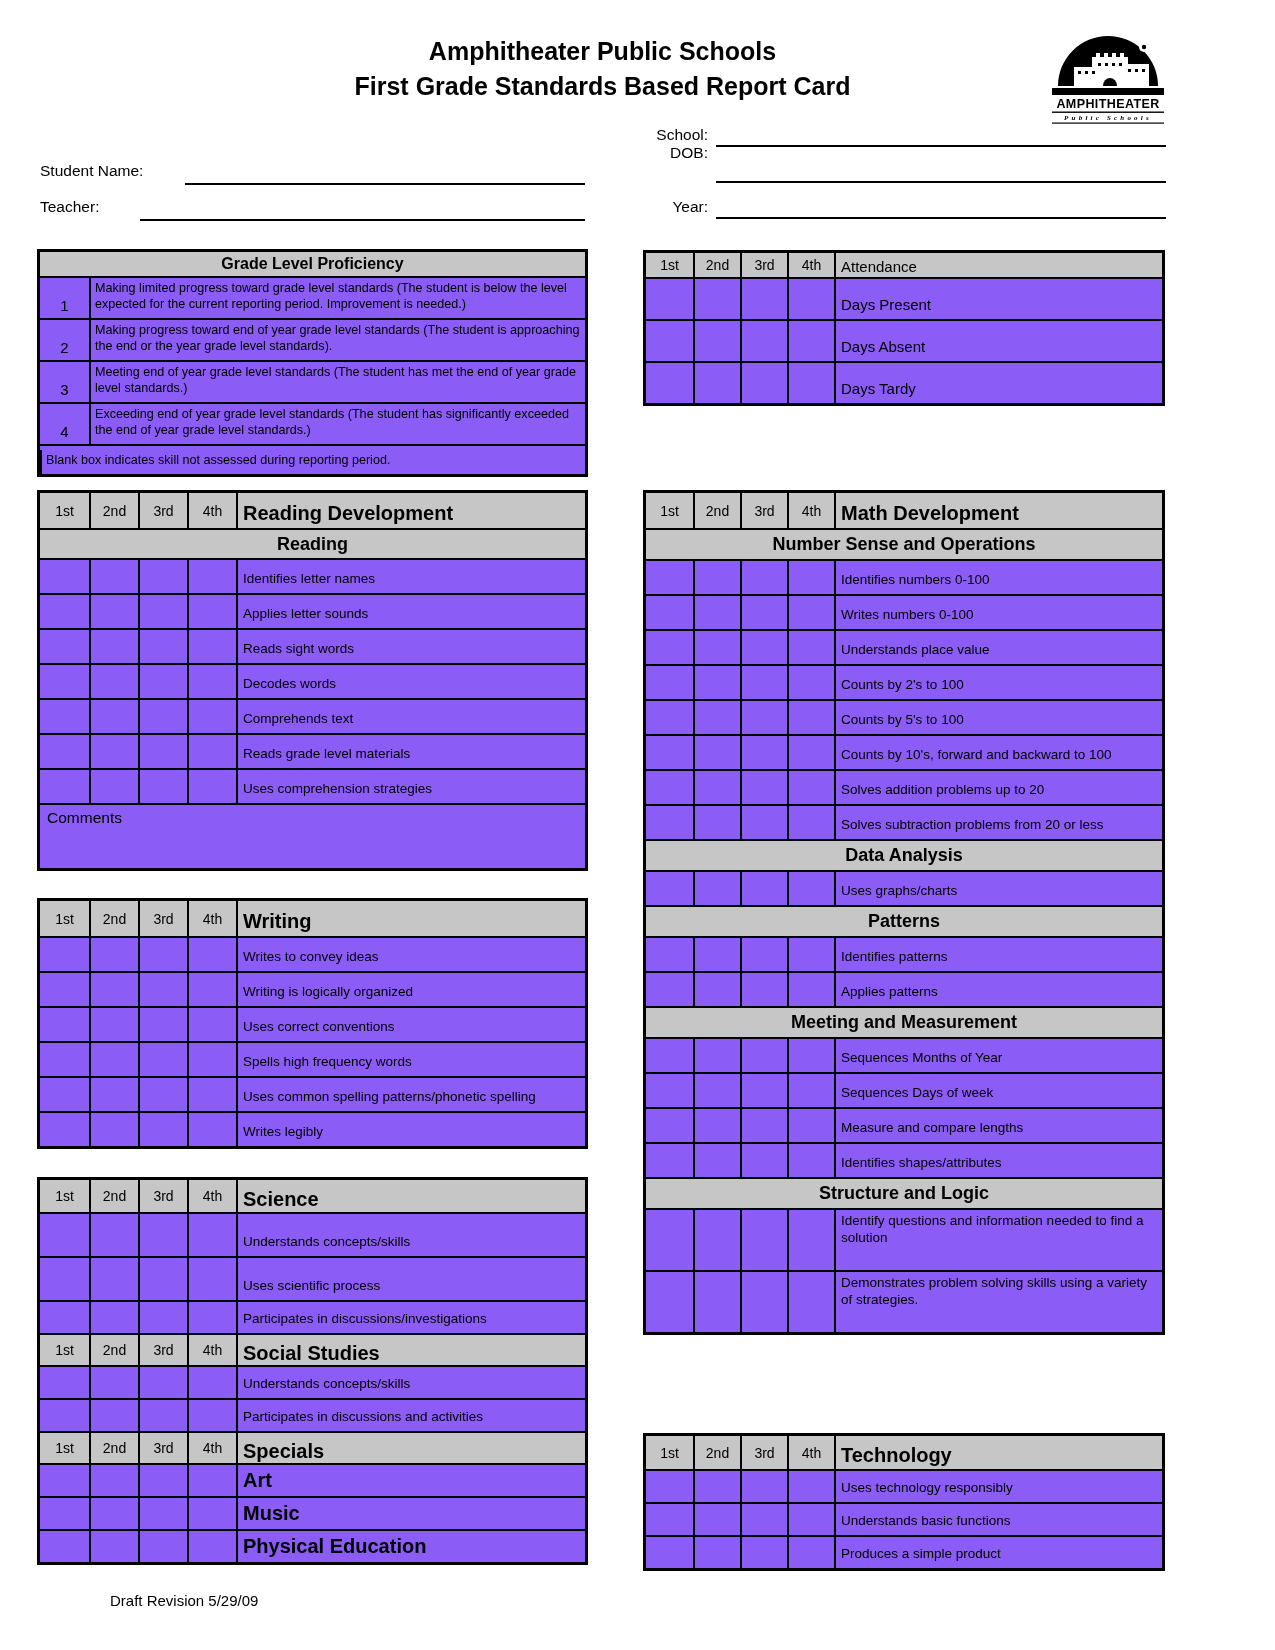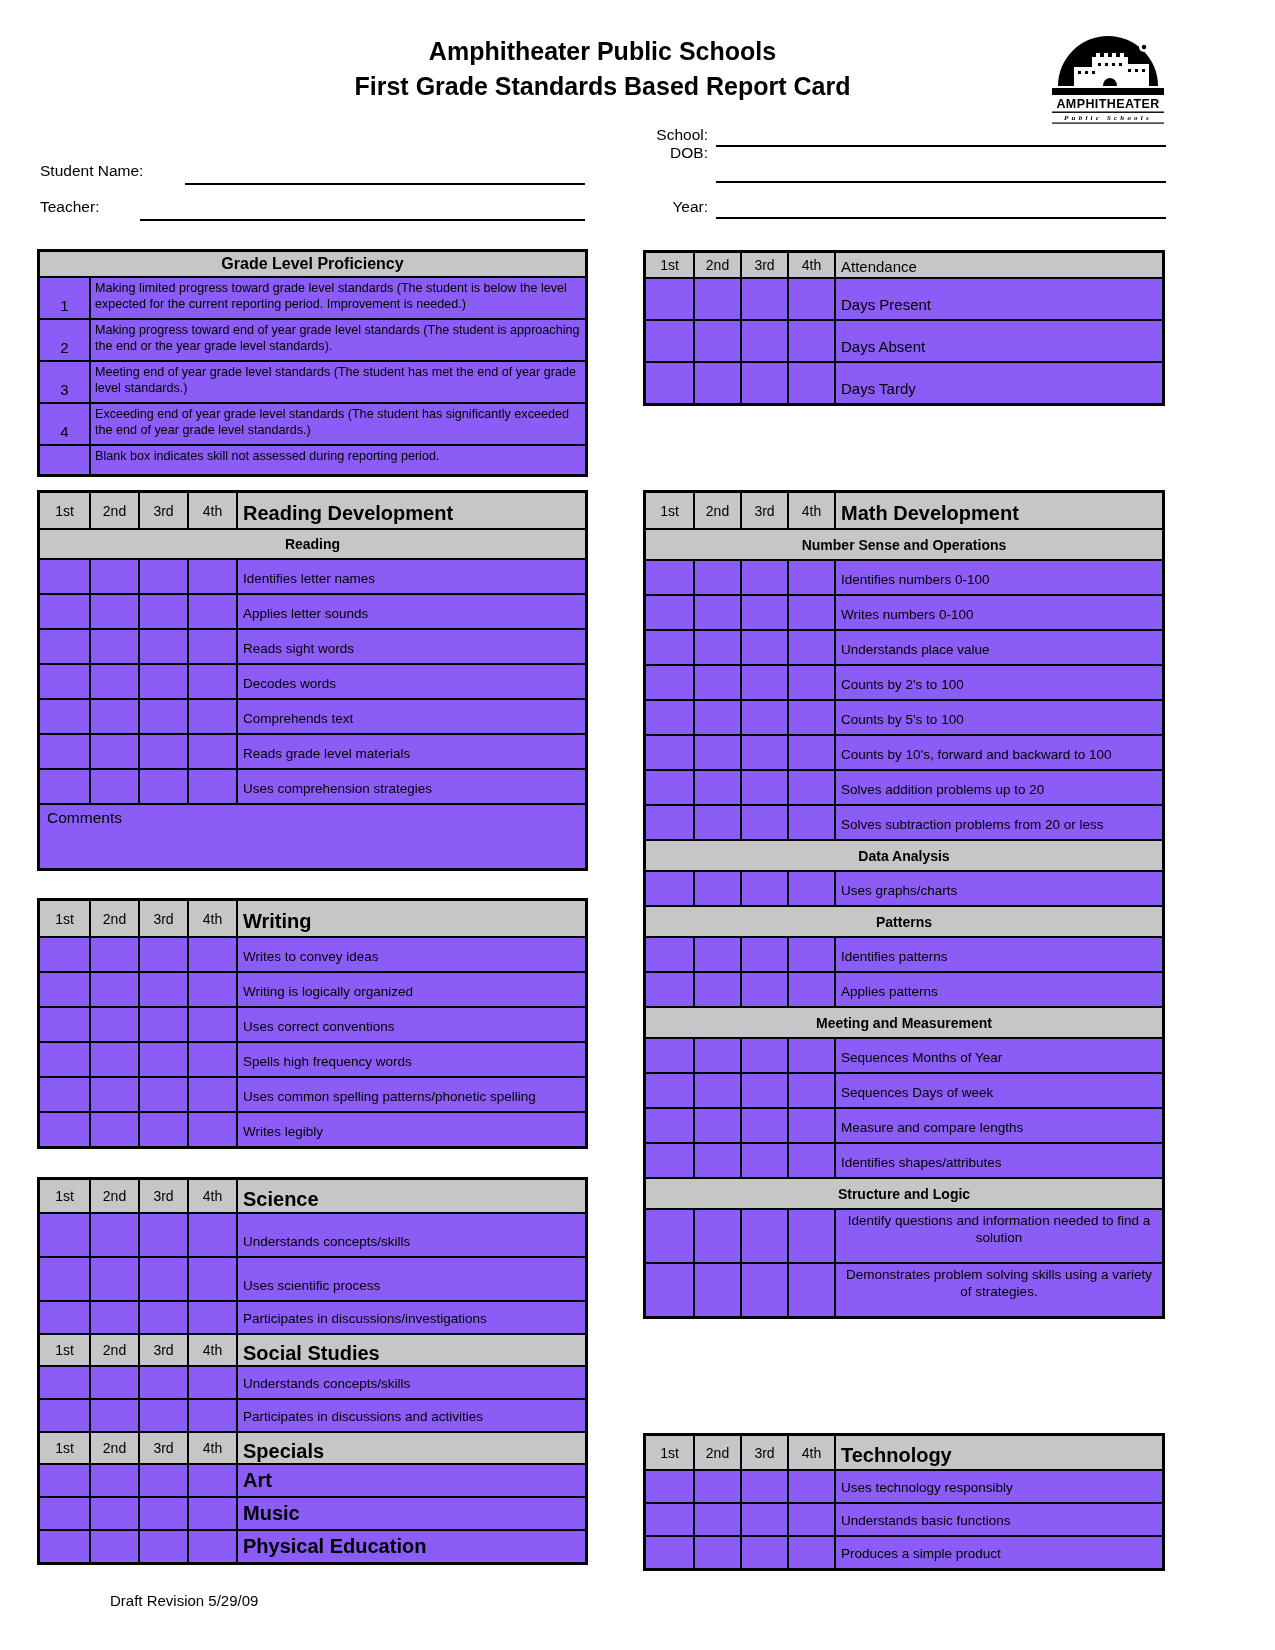--- a/index.html
+++ b/index.html
@@ -23,33 +23,33 @@
   .grid-table { position:absolute; border:3px solid #000; background:#8b5cf6; }
   .row  { display:flex; border-top:2px solid #000; align-items:stretch; }
   .row:first-child { border-top:none; }
   .cell { border-left:2px solid #000; }
   .cell:first-child { border-left:none; }
 
   .pcell { width:49px; flex:none; display:flex; align-items:center; justify-content:center; font-size:14px; }
   .rt .pcell { width:47px; }
   .tcell { flex:1; display:flex; align-items:flex-end; padding:2px 5px 5px 5px; font-size:13.5px; line-height:1.25; }
   .ttitle { font-size:20px; font-weight:bold; align-items:center; padding:8px 0 2px 5px; }
-  .subcell { flex:1; display:flex; align-items:center; justify-content:center; font-weight:bold; font-size:14px; }
+  .subcell { flex:1; display:flex; align-items:center; justify-content:center; font-weight:bold; font-size:18px; }
   .row.head, .row.sub, .row.gtitle { background:#c6c6c6; }
   .subjlabel { font-size:20px; font-weight:bold; align-items:center; padding-bottom:3px; }
   .commentcell { flex:1; font-size:15.5px; padding:4px 7px; }
 
   
   .numcell  { width:49px; flex:none; display:flex; align-items:flex-end; justify-content:center;
               font-size:15px; padding-bottom:4px; }
   .desccell { flex:1; font-size:12.6px; line-height:1.3; padding:2px 4px 1px 4px; }
   .gtitle-cell { font-size:16px; }
   .t-glp .gtitle { height:24px; }
   .t-glp .level  { height:42px; }
-  .t-glp .note   { height:30px; }
+  .t-glp .note   { height:30px;flex-direction:column; }
 
   
   .t-att .head { height:24px; }
   .t-att .ttitle { font-size:15px; font-weight:normal; align-items:center; padding-bottom:0; }
   .t-att .tall { height:42px; }
   .t-att .tcell { font-size:15px; padding-bottom:4px; }
 
   
   .t-reading .head { height:35px; }
   .t-reading .sub  { height:30px; }
@@ -63,21 +63,21 @@
   
   .t-subj .head { height:32px; }
   .t-subj .tall { height:44px; }
   .t-subj .skill { height:33px; }
   .t-subj .subject { height:33px; }
 
   
   .t-math .head { height:35px; }
   .t-math .sub  { height:31px; }
   .t-math .skill { height:35px; }
-  .t-math .tall { height:54px;text-align:center; }
+  .t-math .tall { height:62px; }
   .t-math .tall .tcell { align-items:flex-start; padding-top:3px; }
 
   
   .t-tech .head { height:33px; }
   .t-tech .skill { height:33px; }
 
   .footer { position:absolute; left:110px; top:1592px; font-size:15px; }
 </style>
 </head>
 <body>

